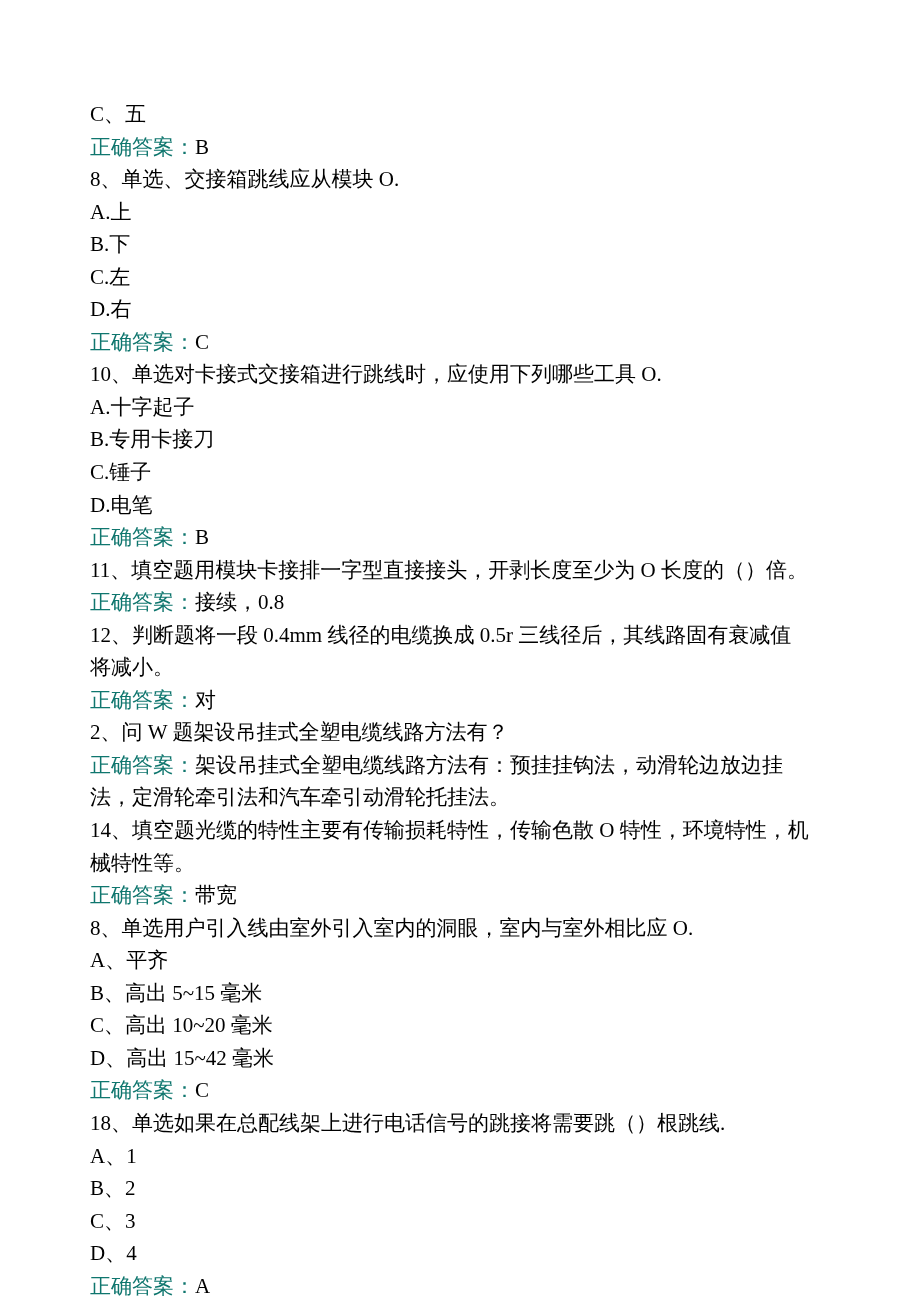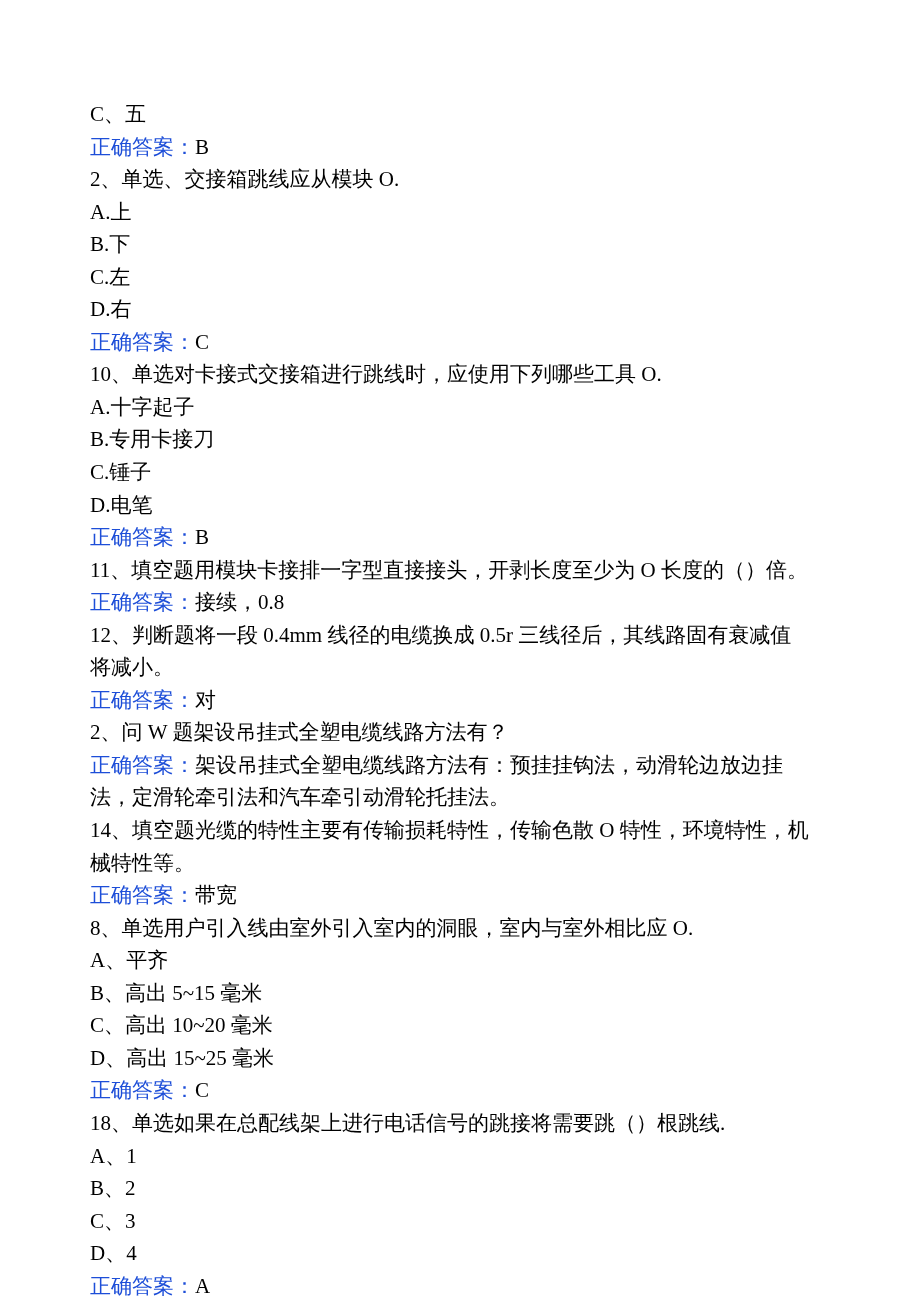--- a/index.html
+++ b/index.html
@@ -14,35 +14,35 @@
     font-size: 21px;
     line-height: 1.55;
     color: #000000;
     box-sizing: border-box;
     padding: 98px 90px 60px 90px;
   }
   .line {
     display: block;
   }
   .answer-label {
-    color: #1d4ed8;
+    color: #0f766e;
   }
   .answer-value {
     color: #000000;
   }
 </style>
 </head>
 <body>
 
 <span class="line">C、五</span>
 <span class="line">
   <span class="answer-label">正确答案：</span><span class="answer-value">B</span>
 </span>
 
-<span class="line">2、单选、交接箱跳线应从模块 O.</span>
+<span class="line">8、单选、交接箱跳线应从模块 O.</span>
 <span class="line">A.上</span>
 <span class="line">B.下</span>
 <span class="line">C.左</span>
 <span class="line">D.右</span>
 <span class="line">
   <span class="answer-label">正确答案：</span><span class="answer-value">C</span>
 </span>
 
 <span class="line">10、单选对卡接式交接箱进行跳线时，应使用下列哪些工具 O.</span>
 <span class="line">A.十字起子</span>
@@ -73,21 +73,21 @@
 <span class="line">14、填空题光缆的特性主要有传输损耗特性，传输色散 O 特性，环境特性，机</span>
 <span class="line">械特性等。</span>
 <span class="line">
   <span class="answer-label">正确答案：</span><span class="answer-value">带宽</span>
 </span>
 
 <span class="line">8、单选用户引入线由室外引入室内的洞眼，室内与室外相比应 O.</span>
 <span class="line">A、平齐</span>
 <span class="line">B、高出 5~15 毫米</span>
 <span class="line">C、高出 10~20 毫米</span>
-<span class="line">D、高出 15~25 毫米</span>
+<span class="line">D、高出 15~42 毫米</span>
 <span class="line">
   <span class="answer-label">正确答案：</span><span class="answer-value">C</span>
 </span>
 
 <span class="line">18、单选如果在总配线架上进行电话信号的跳接将需要跳（）根跳线.</span>
 <span class="line">A、1</span>
 <span class="line">B、2</span>
 <span class="line">C、3</span>
 <span class="line">D、4</span>
 <span class="line">

